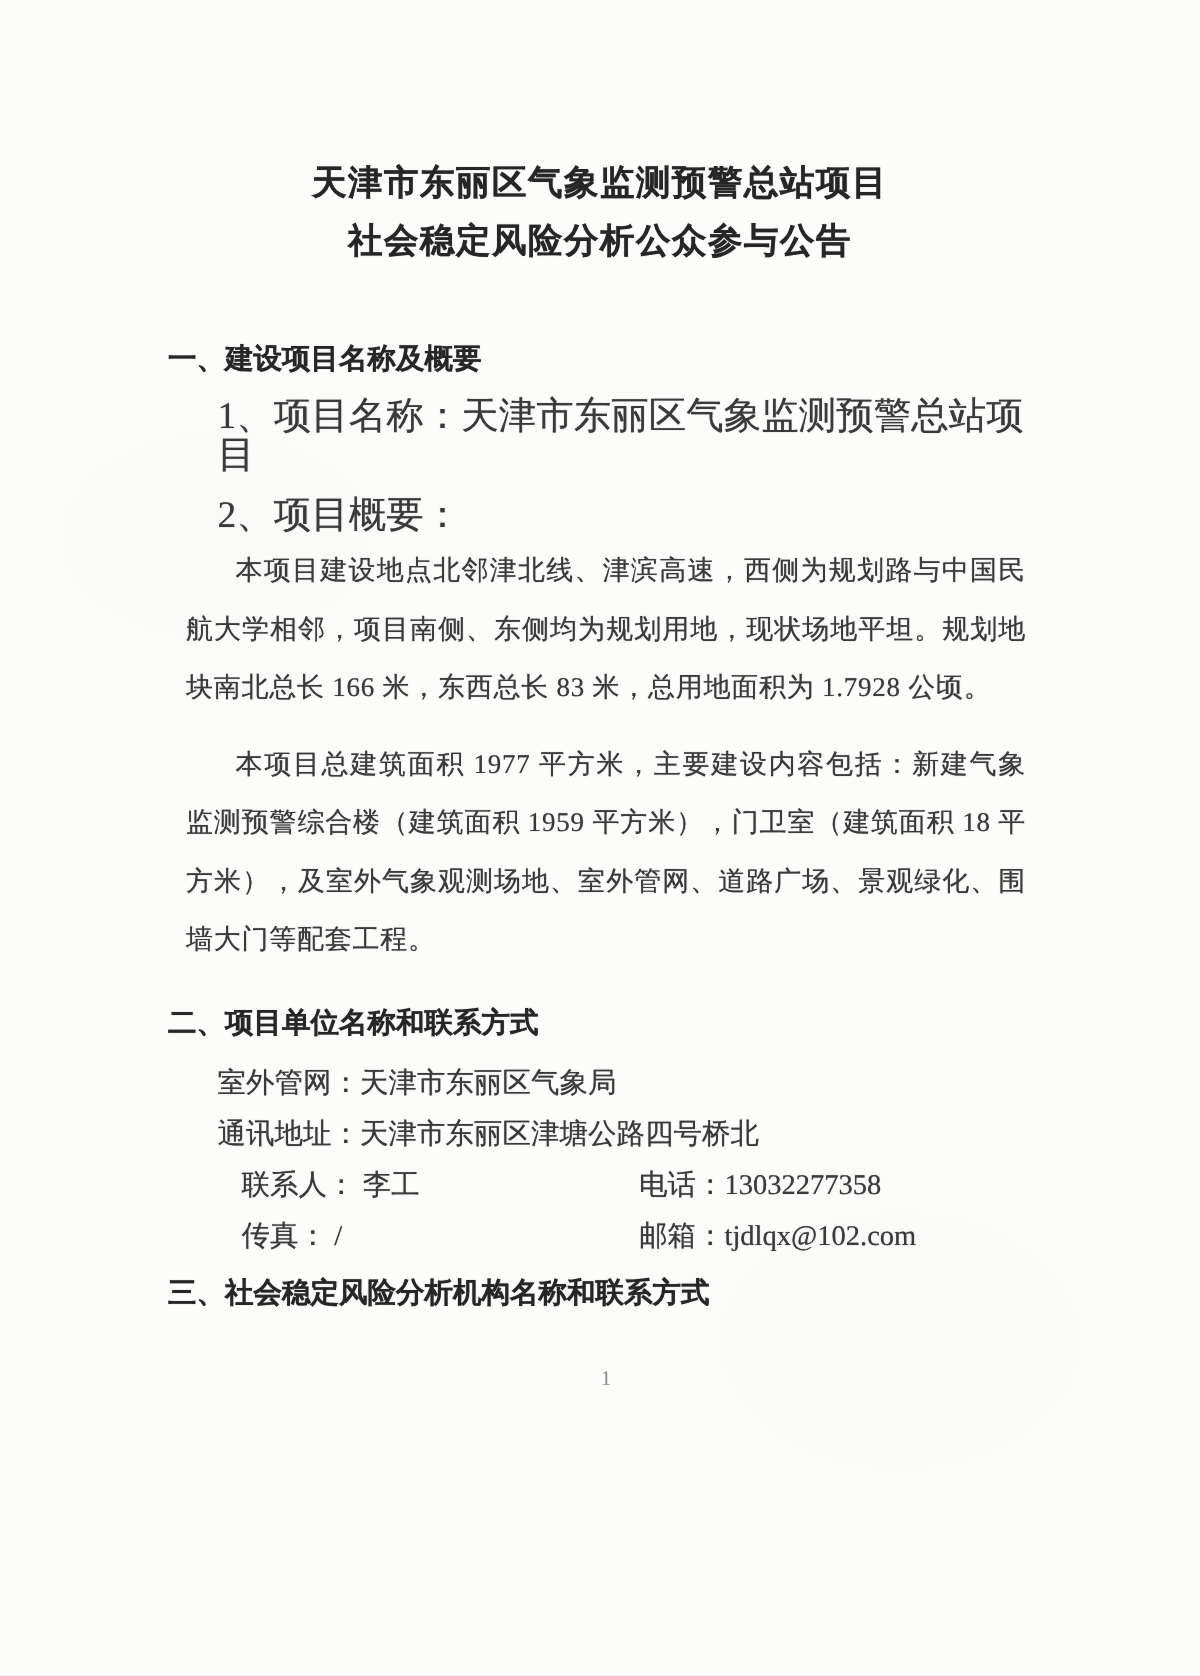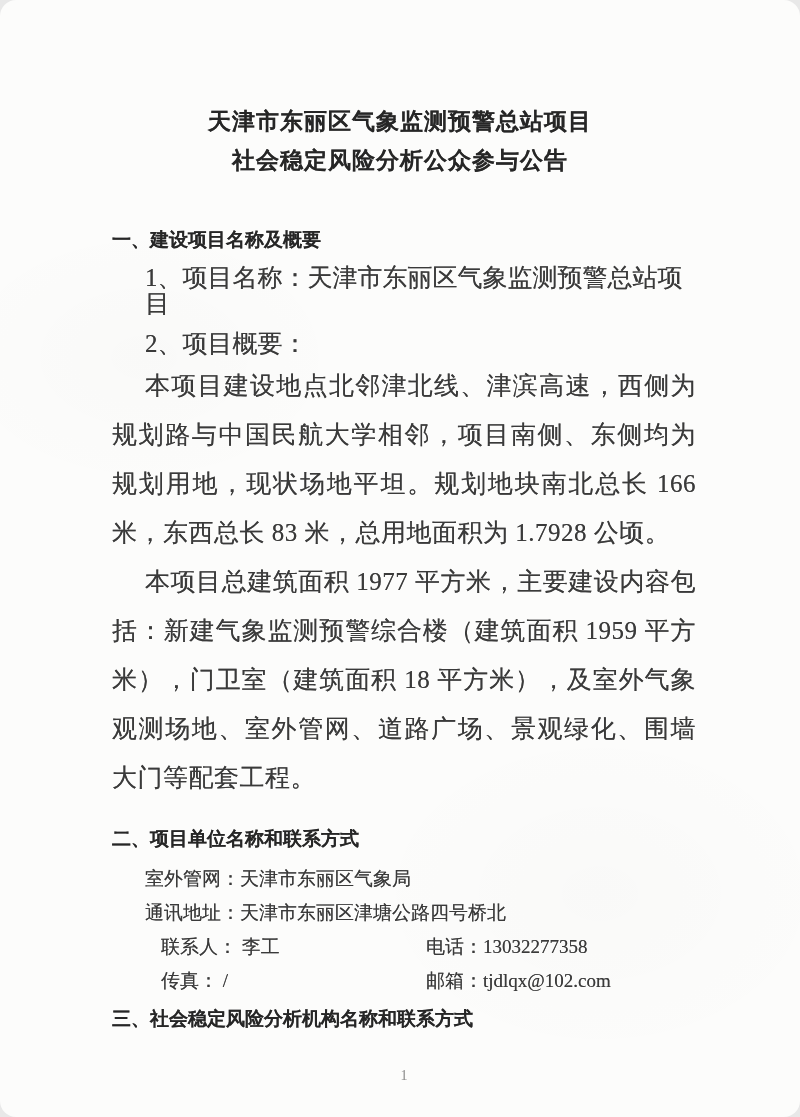--- a/index.html
+++ b/index.html
@@ -13,57 +13,56 @@
     height: 1117px;
     margin: 0 auto;
     background:
       radial-gradient(ellipse 300px 200px at 18% 32%, rgba(0,0,0,0.012), transparent 70%),
       radial-gradient(ellipse 350px 250px at 75% 80%, rgba(0,0,0,0.010), transparent 70%),
       #fcfcfb;
     overflow: hidden;
     color: #3a3a3a;
     font-family: "Liberation Serif", "DejaVu Serif", serif;
     text-shadow: 0 0 0.6px rgba(70,70,70,0.75);
-    border-radius: 16px;
   }
   .doc-title {
     padding-top: 102px;
     text-align: center;
     font-family: "Liberation Sans", "DejaVu Sans", sans-serif;
     font-weight: bold;
     font-size: 23px;
     line-height: 39px;
     color: #262626;
     letter-spacing: 1px;
   }
   .content {
     margin-left: 112px;
     margin-right: 104px;
   }
   .sec-heading {
-    font-family: Liberation Serif, serif;
+    font-family: Liberation Mono, monospace;
     font-weight: bold;
     font-size: 19px;
     line-height: 26px;
     color: #262626;
   }
   .sec-heading.s1 { margin-top: 47px; }
   .sec-heading.s2 { margin-top: 24px; }
   .sec-heading.s3 { margin-top: 8px; }
   .num-item {
     font-size: 25px;
     line-height: 26px;
     padding-left: 33px;
   }
   .num-item.first { margin-top: 12px; }
   .num-item.second { margin-top: 14px; }
   .body-para {
-    margin: 0;
-    font-size: 25px;
-    line-height: 49px;
+    margin: 12px;
+    font-size: 18px;
+    line-height: 39px;
     text-indent: 33px;
     text-align: justify;
     letter-spacing: 0.5px;
   }
   .body-para.p1 { margin-top: 4px; }
   .body-para.p2 { margin-top: 0; }
   .contact-block { margin-top: 10px; }
   .contact-block.cb3 { margin-top: 4px; }
   .crow {
     display: flex;

